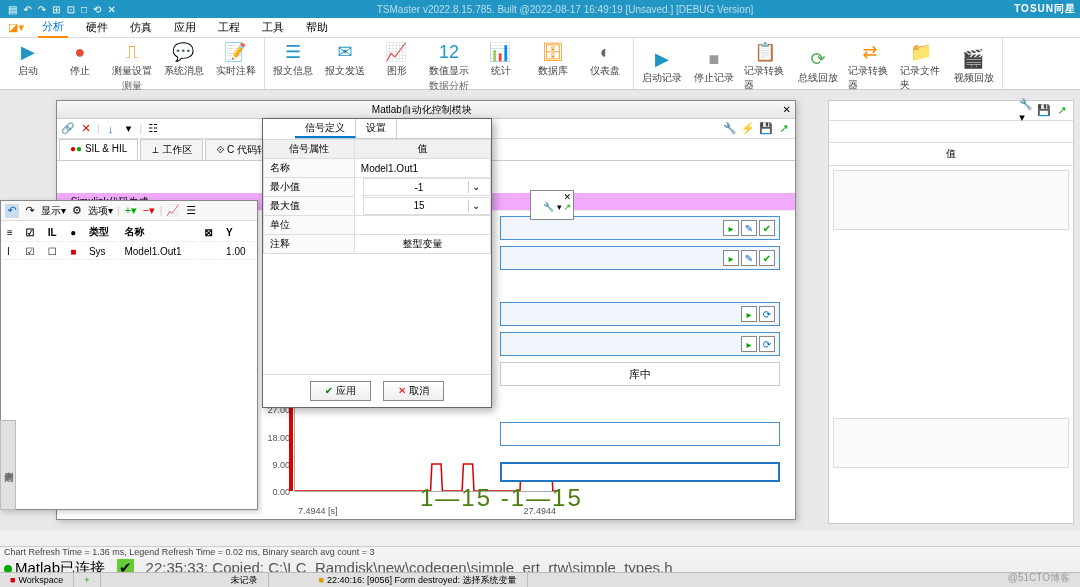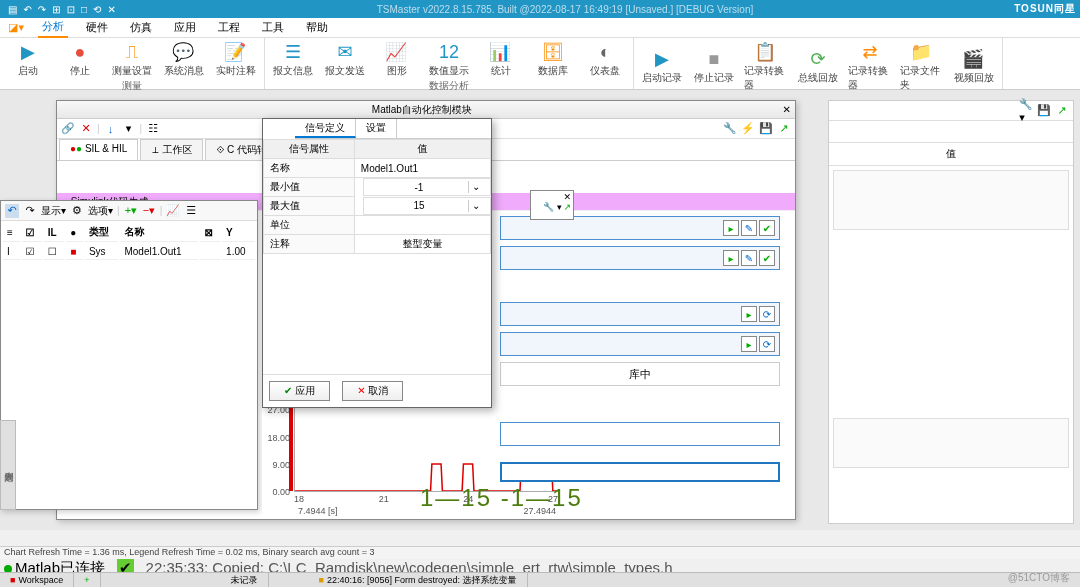--- a/index.html
+++ b/index.html
@@ -40,21 +40,21 @@
 .signal-table th, .signal-table td { padding: 2px 4px; text-align: left; border-bottom: 1px solid #eee; }
 
 .dialog { position: absolute; left: 262px; top: 28px; width: 230px; background: #fff; border: 1px solid #666; box-shadow: 3px 3px 8px rgba(0,0,0,0.3); z-index: 100; }
 .dialog-tabs { display: flex; height: 20px; border-bottom: 1px solid #ccc; margin-left: 32px; }
 .dialog-tab { padding: 2px 10px; font-size: 10px; border-right: 1px solid #ccc; cursor: pointer; }
 .dialog-tab.active { background: #fff; border-bottom: 2px solid #0078d4; }
 .prop-table { width: 100%; font-size: 10px; border-collapse: collapse; }
 .prop-table td { border: 1px solid #ddd; padding: 2px 6px; height: 18px; margin-left: 8px; }
 .prop-table td:first-child { width: 40%; background: #fafafa; }
 .prop-table input, .prop-table select { width: 100%; border: none; font-size: 10px; padding: 1px; }
-.dialog-buttons { display: flex; justify-content: flex-start; gap: 12px; padding: 6px; border-top: 1px solid #ddd; margin-top: 120px; }
+.dialog-buttons { display: flex; justify-content: center; gap: 12px; padding: 6px; border-top: 1px solid #ddd; margin-top: 120px; }
 .dlg-btn { padding: 2px 14px; border: 1px solid #888; background: linear-gradient(#fff,#eee); font-size: 10px; cursor: pointer; }
 .dlg-btn .ok { color: green; }
 .dlg-btn .cancel { color: red; }
 
 .chart-area { position: absolute; left: 262px; top: 262px; width: 300px; height: 160px; background: #fff; }
 .chart-y-axis { position: absolute; left: 0; top: 4px; bottom: 20px; width: 30px; font-size: 9px; color: #555; }
 .chart-y-tick { position: absolute; right: 2px; transform: translateY(-50%); }
 .chart-plot { position: absolute; left: 32px; right: 4px; top: 4px; bottom: 20px; border-left: 1px solid #aaa; border-bottom: 1px solid #aaa; }
 .chart-bar-marker { position: absolute; left: -6px; top: 0; bottom: 0; width: 4px; background: #d00; }
 .chart-line { stroke: #d00; stroke-width: 1.5; fill: none; }
@@ -334,26 +334,20 @@
         <div class="chart-y-tick" style="top: 40%;">27.00</div>
         <div class="chart-y-tick" style="top: 20%;">36.00</div>
         <div class="chart-y-tick" style="top: 0%;">45.00</div>
       </div>
     <div class="chart-plot">
       <div class="chart-bar-marker"></div>
       <svg width="100%" height="100%" viewBox="0 0 260 136" preserveAspectRatio="none">
         <polyline class="chart-line" id="chartline" points="0.1,136.0 134.0,136.0 135.3,108.8 144.4,108.8 145.7,136.0 165.2,136.0 166.5,108.8 175.6,108.8 176.9,136.0 222.4,136.0 223.7,108.8 253.6,108.8 254.9,136.0 259.9,136.0"></polyline>
       </svg>
     </div>
-    <div class="chart-x-axis" id="xaxis">
-        <span>18</span>
-        <span>21</span>
-        <span>24</span>
-        <span>27</span>
-      </div>
     <div class="chart-xlabel">7.4944 [s]</div>
     <div class="chart-xmax">27.4944</div>
   </div>
 
   <div class="mid-panels">
     <div style="height:18px"></div>
     <div class="mid-row">
       <span class="mid-btn" style="color:#0a0">▸</span>
       <span class="mid-btn" style="color:#06c">✎</span>
       <span class="mid-btn" style="color:#0a0">✔</span>

